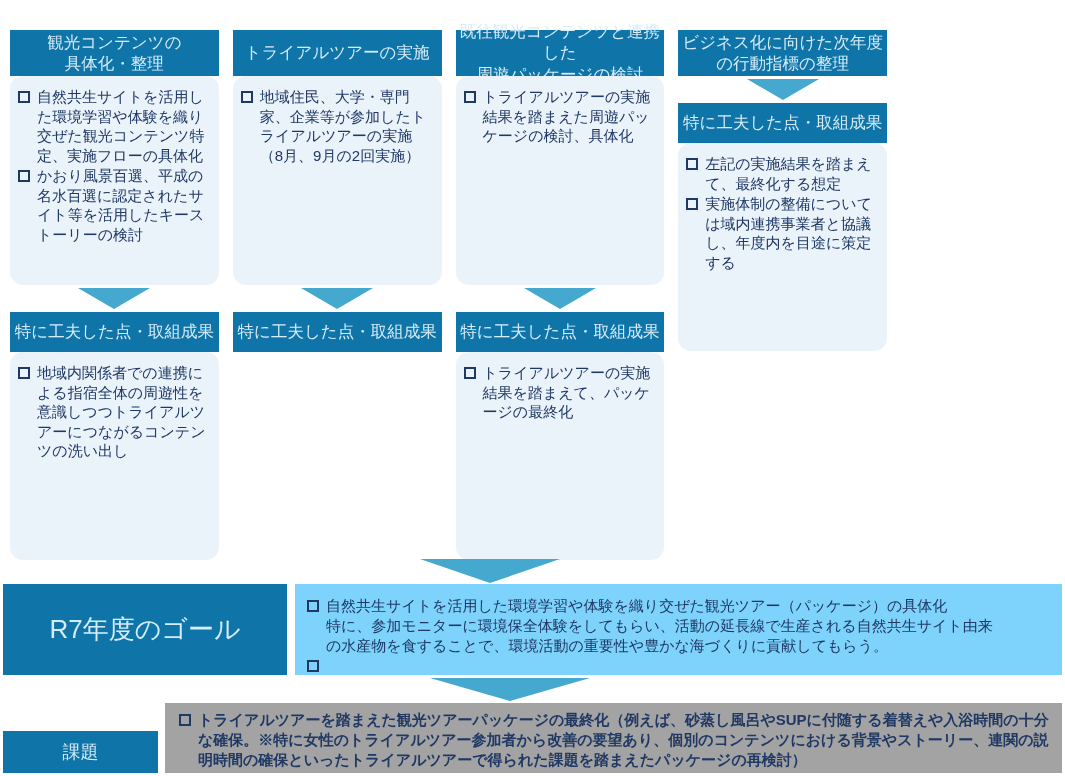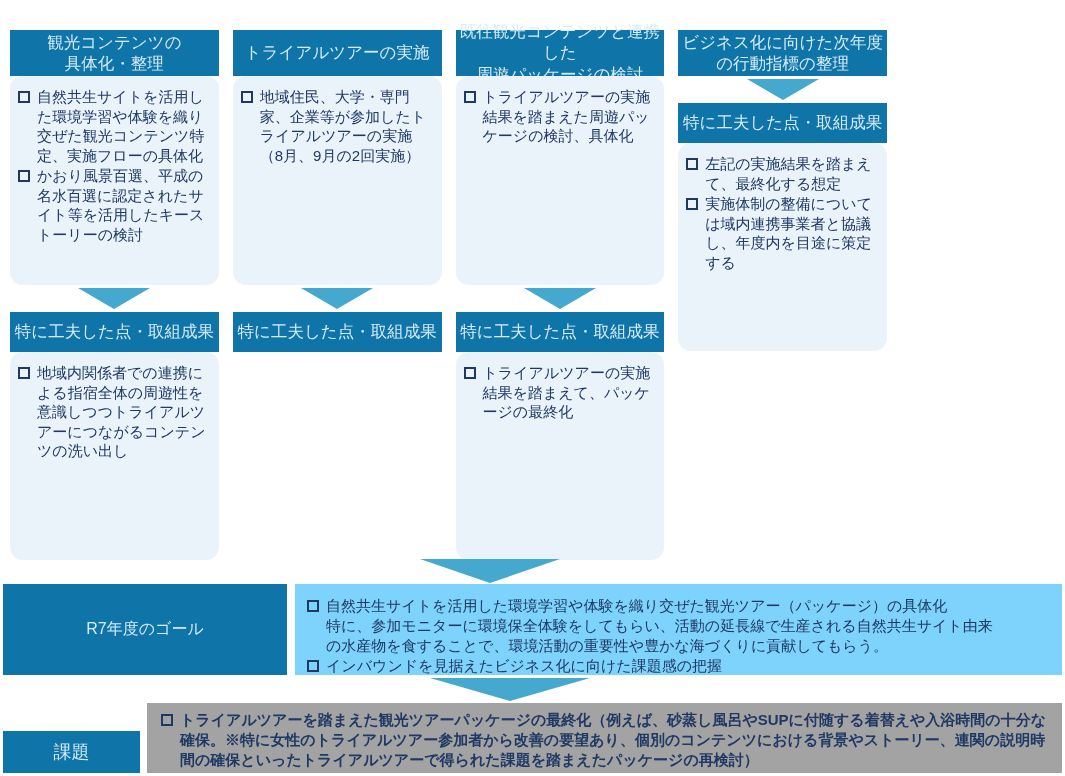--- a/index.html
+++ b/index.html
@@ -35,30 +35,30 @@
   .item{display:flex;gap:7px;margin-bottom:1px;}
   .marker{
     flex:none;width:8px;height:8px;border:2.5px solid #1f3864;margin-top:3.5px;background:transparent;
   }
   .itx{white-space:pre-line;}
   .big-arrow{position:absolute;width:0;height:0;}
   .big-arrow.a1{left:420px;top:559px;border-left:70px solid transparent;border-right:70px solid transparent;border-top:24px solid #45a8ce;}
   .big-arrow.a2{left:430px;top:678px;border-left:80px solid transparent;border-right:80px solid transparent;border-top:23px solid #45a8ce;}
   .goal-row{position:absolute;left:3px;top:584px;width:1059px;height:91px;display:flex;}
   .goal-label{
-    flex:none;width:284px;background:#0f74a8;color:#d6ecf8;font-size:16px;
+    flex:none;width:284px;background:#0f74a8;color:#d6ecf8;font-size:26px;
     display:flex;align-items:center;justify-content:center;
   }
   .goal-body{
     flex:1;margin-left:8px;background:#7dd3fc;box-sizing:border-box;
     padding:12px 10px 6px 12px;font-size:15px;line-height:1.32;
   }
   .issue-row{position:absolute;left:3px;top:703px;width:1059px;height:70px;display:flex;}
   .issue-label{
-    flex:none;width:137px;background:#0f74a8;color:#d6ecf8;font-size:18px;
+    flex:none;width:155px;background:#0f74a8;color:#d6ecf8;font-size:18px;
     display:flex;align-items:center;justify-content:center;margin-top:28px;
   }
   .issue-body{
     flex:1;margin-left:7px;background:#a3a3a3;box-sizing:border-box;
     padding:7px 10px 4px 14px;font-size:15px;line-height:1.33;font-weight:bold;
   }
 </style>
 </head>
 <body>
 
@@ -153,21 +153,20 @@
   <div class="goal-label">R7年度のゴール</div>
   <div class="goal-body">
     <div class="item">
         <span class="marker"></span>
         <span class="itx">自然共生サイトを活用した環境学習や体験を織り交ぜた観光ツアー（パッケージ）の具体化
 特に、参加モニターに環境保全体験をしてもらい、活動の延長線で生産される自然共生サイト由来
 の水産物を食することで、環境活動の重要性や豊かな海づくりに貢献してもらう。</span>
       </div>
     <div class="item">
         <span class="marker"></span>
-        <span class="itx">インバウンドを見据えたビジネス化に向けた課題感の把握</span>
       </div>
   </div>
 </div>
 
 <div class="big-arrow a2"></div>
 
 <div class="issue-row">
   <div class="issue-label">課題</div>
   <div class="issue-body">
     <div class="item">

